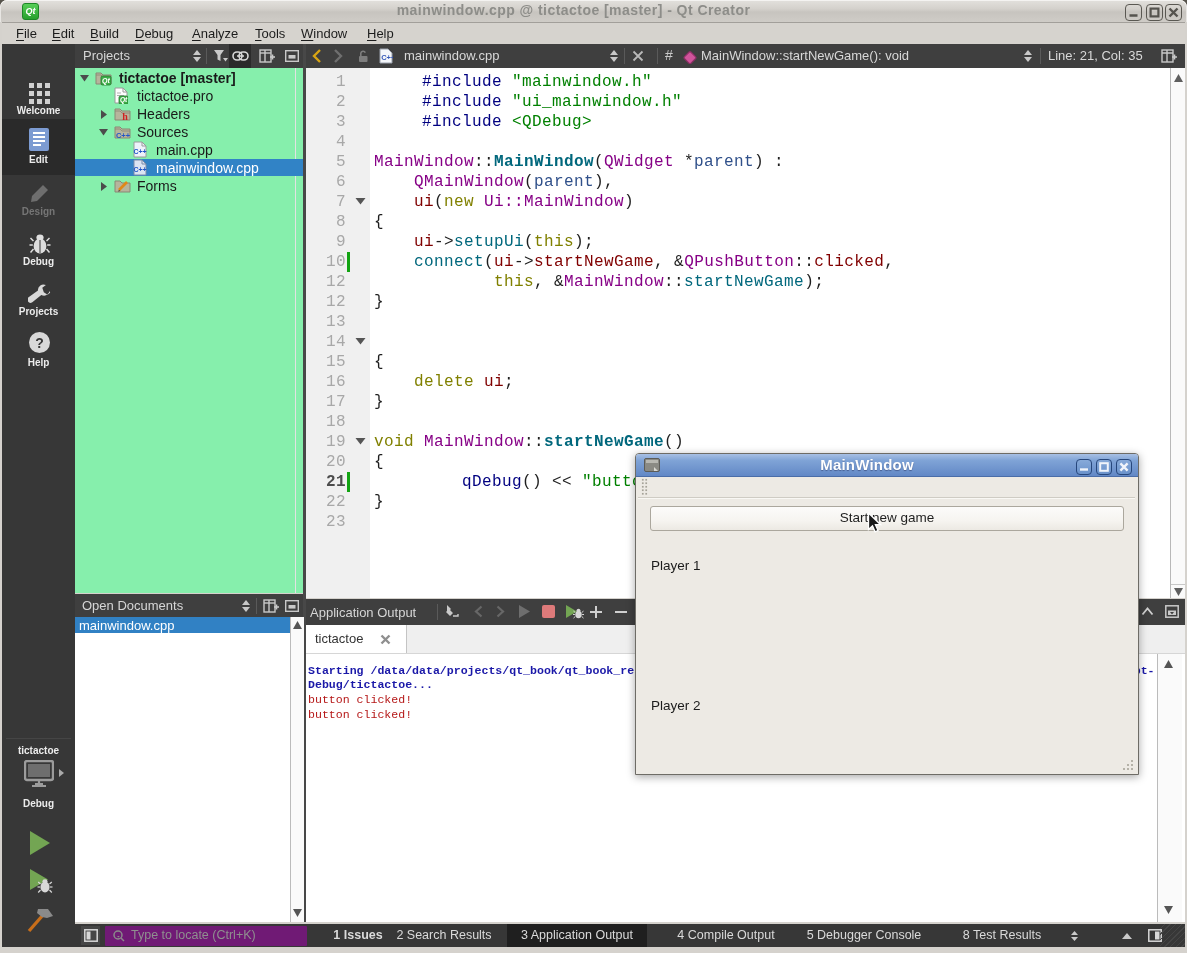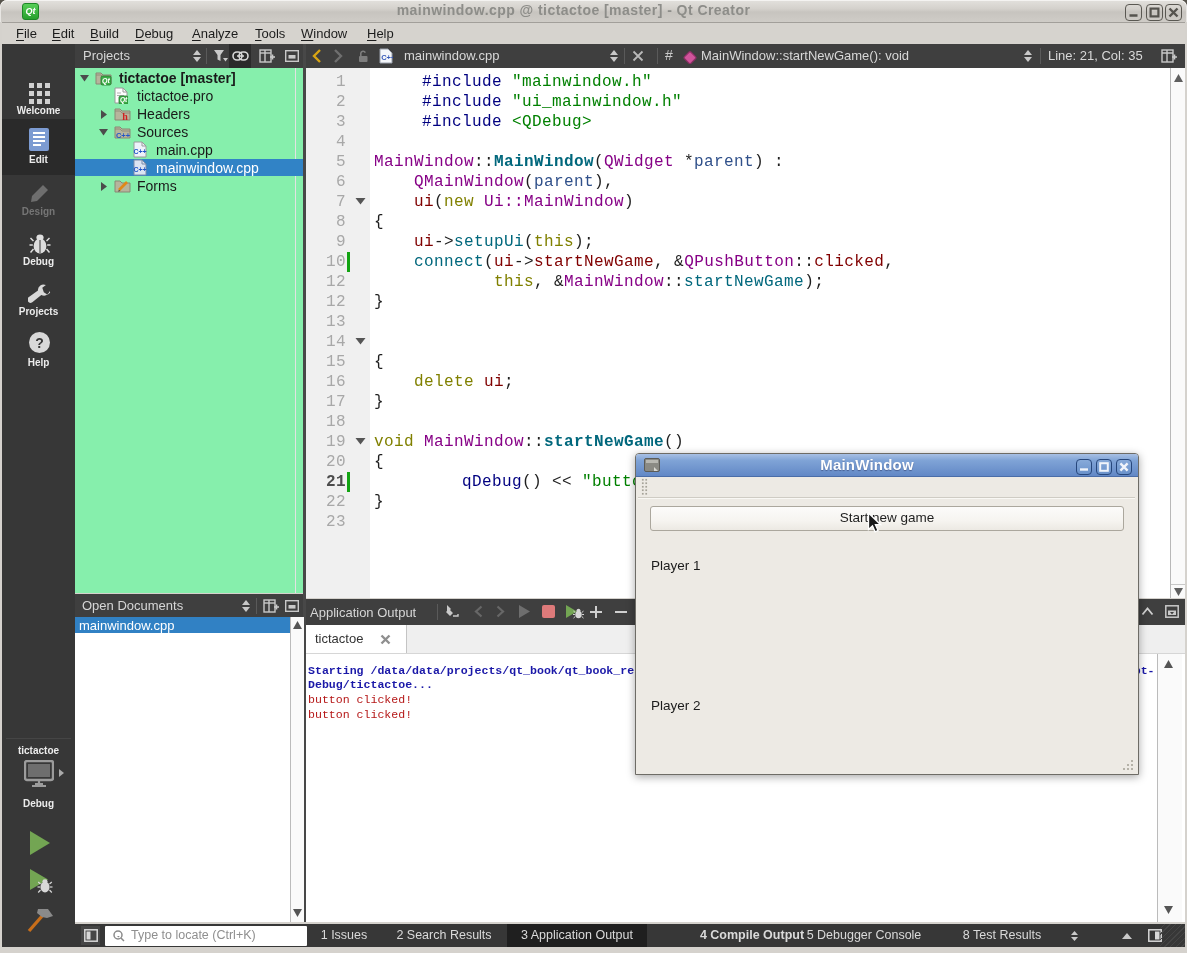--- a/index.html
+++ b/index.html
@@ -52,21 +52,21 @@
 #outheader{position:absolute;left:306px;top:599px;width:879px;height:26px;background:#3f3f3f;}
 #tabrow{position:absolute;left:306px;top:625px;width:879px;height:28px;background:#efefef;border-bottom:1px solid #d6d6d6;}
 #tab1{position:absolute;left:0px;top:0px;width:100px;height:28px;background:#ffffff;border-right:1px solid #c4c4c4;}
 #outarea{position:absolute;left:306px;top:654px;width:879px;height:268px;background:#ffffff;}
 .oline{position:absolute;left:2px;white-space:pre;font-family:"Liberation Mono",monospace;font-size:11.57px;line-height:14.75px;}
 .ob{color:#1a18a8;font-weight:bold;} .orr{color:#b51717;}
 #osb{position:absolute;left:1157px;top:654px;width:24px;height:268px;background:#fafafa;border-left:1px solid #bbbbbb;}
 
 #statusbar{position:absolute;left:75px;top:924px;width:1110px;height:23px;background:#373737;}
 .sbtn{position:absolute;top:0px;height:23px;line-height:23px;font-size:12.5px;color:#dadada;text-align:center;}
-#locator{position:absolute;left:30px;top:2px;width:202px;height:20px;background:#ffffff;border-radius:1px;}
+#locator{position:absolute;left:30px;top:2px;width:202px;height:20px;background:#701a75;border-radius:1px;}
 
 #dlg{position:absolute;left:635px;top:453px;width:502px;height:320px;z-index:50;border:1px solid #6e6c66;border-radius:4px 4px 0 0;background:#edeae4;box-shadow:0 2px 8px rgba(0,0,0,0.35);}
 #dlgtitle{position:absolute;left:0;top:0;width:100%;height:22px;background:linear-gradient(180deg,#a8c0e4 0%,#7fa3d6 30%,#6288c6 100%);border-radius:3px 3px 0 0;border-bottom:1px solid #4a6da8;}
 #dlgtitle .t{position:absolute;left:-20px;top:2px;width:100%;text-align:center;color:#ffffff;font-weight:bold;font-size:15px;letter-spacing:0.2px;text-shadow:0 1px 1px rgba(0,0,40,0.35);}
 .dbtn{position:absolute;top:5px;width:14px;height:14px;border:1px solid #27477c;border-radius:4px;background:linear-gradient(180deg,#87aad9,#6a92cb);}
 #dlgbtnrun{position:absolute;left:14px;top:52px;width:472px;height:23px;background:linear-gradient(180deg,#fcfbfa,#f6f4f0 60%,#ece9e3);border:1px solid #aba79d;border-radius:3px;text-align:center;line-height:22px;font-size:13.5px;color:#1f1f1f;}
 .plab{position:absolute;left:15px;font-size:13.5px;color:#1c1c1c;}
 svg{display:block;}
 </style>
 </head>
@@ -510,24 +510,24 @@
         <rect x="2.5" y="2.5" width="4" height="8" fill="#d8d8d8"></rect>
       </svg>
     <div id="locator">
       <svg class="abs" style="left:7px;top:3px;" width="14" height="14" viewBox="0 0 14 14">
           <circle cx="6" cy="6" r="4" fill="none" stroke="#8a8a8a" stroke-width="1.5"></circle>
           <line x1="9" y1="9" x2="12" y2="12" stroke="#8a8a8a" stroke-width="1.5"></line>
           <path d="M10 12.5 L13.5 12.5 L11.75 14.5 Z" fill="#8a8a8a" transform="translate(-3,-3) scale(0.8)"></path>
         </svg>
       <span style="position:absolute;left:26px;top:2px;font-size:12.5px;color:#8f8f8f;">Type to locate (Ctrl+K)</span>
     </div>
-    <span class="sbtn" style="left:238px;width:62px;">1  Issues</span>
+    <span class="sbtn" style="left:252px;width:62px;font-weight:bold;">1  Issues</span>
     <span class="sbtn" style="left:315px;width:108px;">2  Search Results</span>
     <span class="sbtn" style="left:432px;width:140px;background:#1f1f1f;">3  Application Output</span>
-    <span class="sbtn" style="left:617px;width:120px;font-weight:bold;">4  Compile Output</span>
+    <span class="sbtn" style="left:591px;width:120px;">4  Compile Output</span>
     <span class="sbtn" style="left:721px;width:136px;">5  Debugger Console</span>
     <span class="sbtn" style="left:874px;width:106px;">8  Test Results</span>
     <svg class="abs" style="left:995px;top:7px;" width="9" height="10" viewBox="0 0 9 10">
         <path d="M4.5 0 L8 4 L1 4 Z" fill="#c9c9c9"></path>
         <path d="M4.5 10 L8 6 L1 6 Z" fill="#c9c9c9"></path>
       </svg>
     <svg class="abs" style="left:1047px;top:9px;" width="10" height="6" viewBox="0 0 10 6">
         <path d="M5 0 L10 6 L0 6 Z" fill="#c9c9c9"></path>
       </svg>
     <svg class="abs" style="left:1073px;top:5px;" width="14" height="13" viewBox="0 0 14 13">

